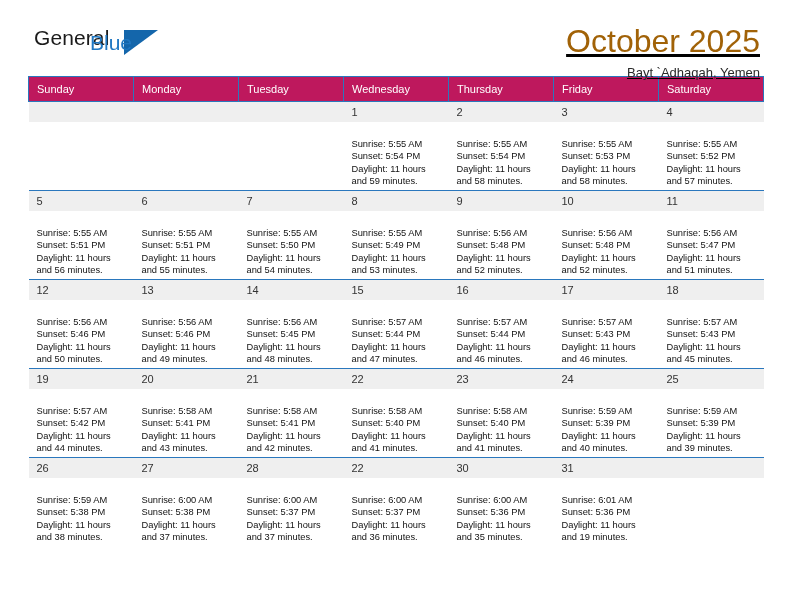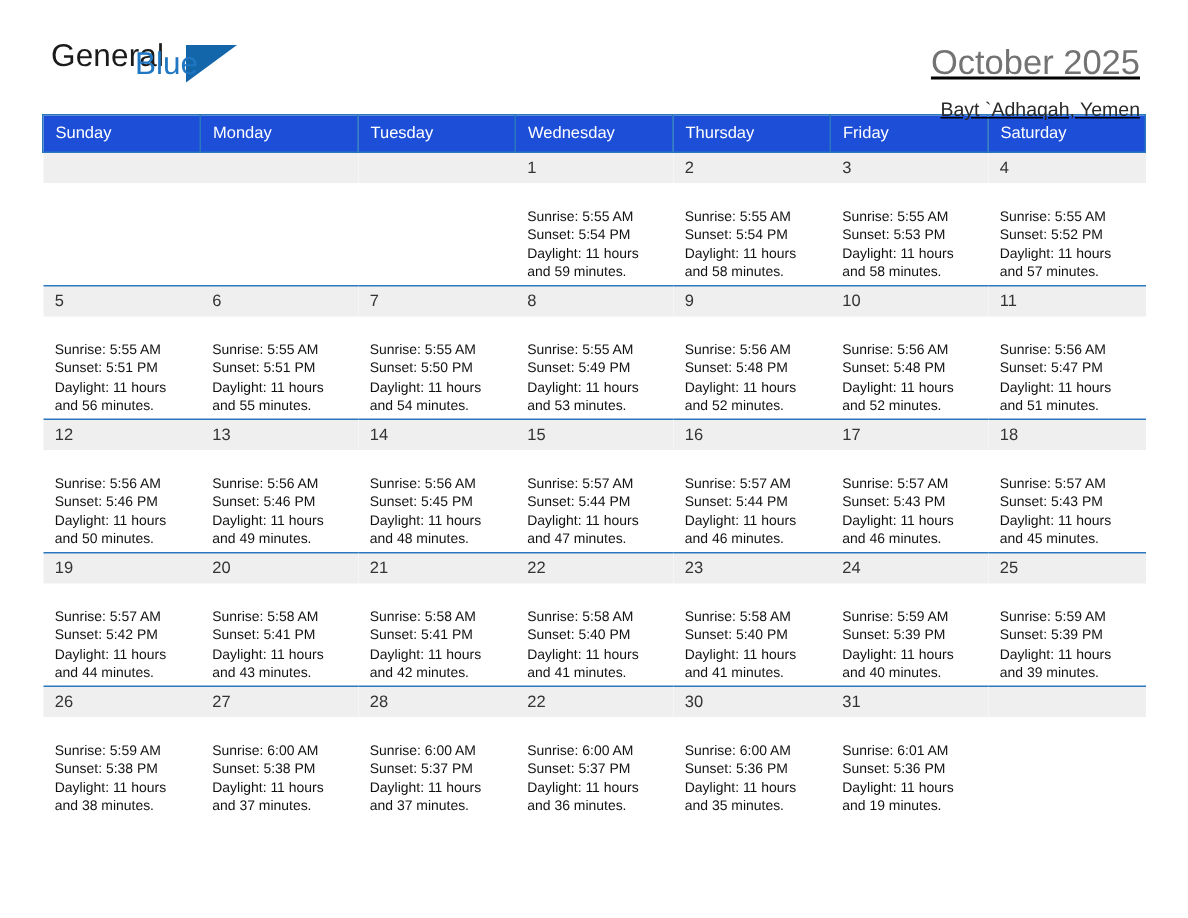--- a/index.html
+++ b/index.html
@@ -16,27 +16,27 @@
          height: 76px; padding-top: 26px; text-decoration: underline; }
 
   .logo { position: relative; width: 180px; height: 52px; }
   .logo-general { font-size: 21px; color: #1b1b1b; letter-spacing: .1px;
                   position: absolute; left: 6px; top: 0; }
   .logo-blue { font-size: 21px; color: #1f77c2; position: absolute; left: 62px; top: 5px; }
   .logo-tri { position: absolute; left: 96px; top: 4px; width: 0; height: 0;
               border-left: 34px solid #1466ab; border-bottom: 25px solid transparent; }
 
   .titles { text-align: right; padding-right: 4px; }
-  .cal-title { font-size: 23px; color: #737373; font-weight: 400; line-height: 30px; }
+  .cal-title { font-size: 32px; color: #a16207; font-weight: 400; line-height: 30px; }
   .cal-sub { font-size: 13px; color: #2a2a2a; margin-top: 9px; line-height: 16px; }
 
   
   .cal { width: 736px; border-collapse: collapse; table-layout: fixed; }
   .cal th {
-    background: #1d4ed8; color: #ffffff; font-size: 11px; font-weight: 400;
+    background: #be185d; color: #ffffff; font-size: 11px; font-weight: 400;
     text-align: left; padding: 6px 0 6px 8px; height: 21px;
     border: 1px solid #2a77bd;
   }
   .cal td {
     width: 105.1px; height: 89px; vertical-align: top; padding: 0;
     border-top: 1px solid #2a77bd;
     background: #ffffff;
   }
   .daynum {
     background: #efefef; color: #333333; font-size: 11px;

